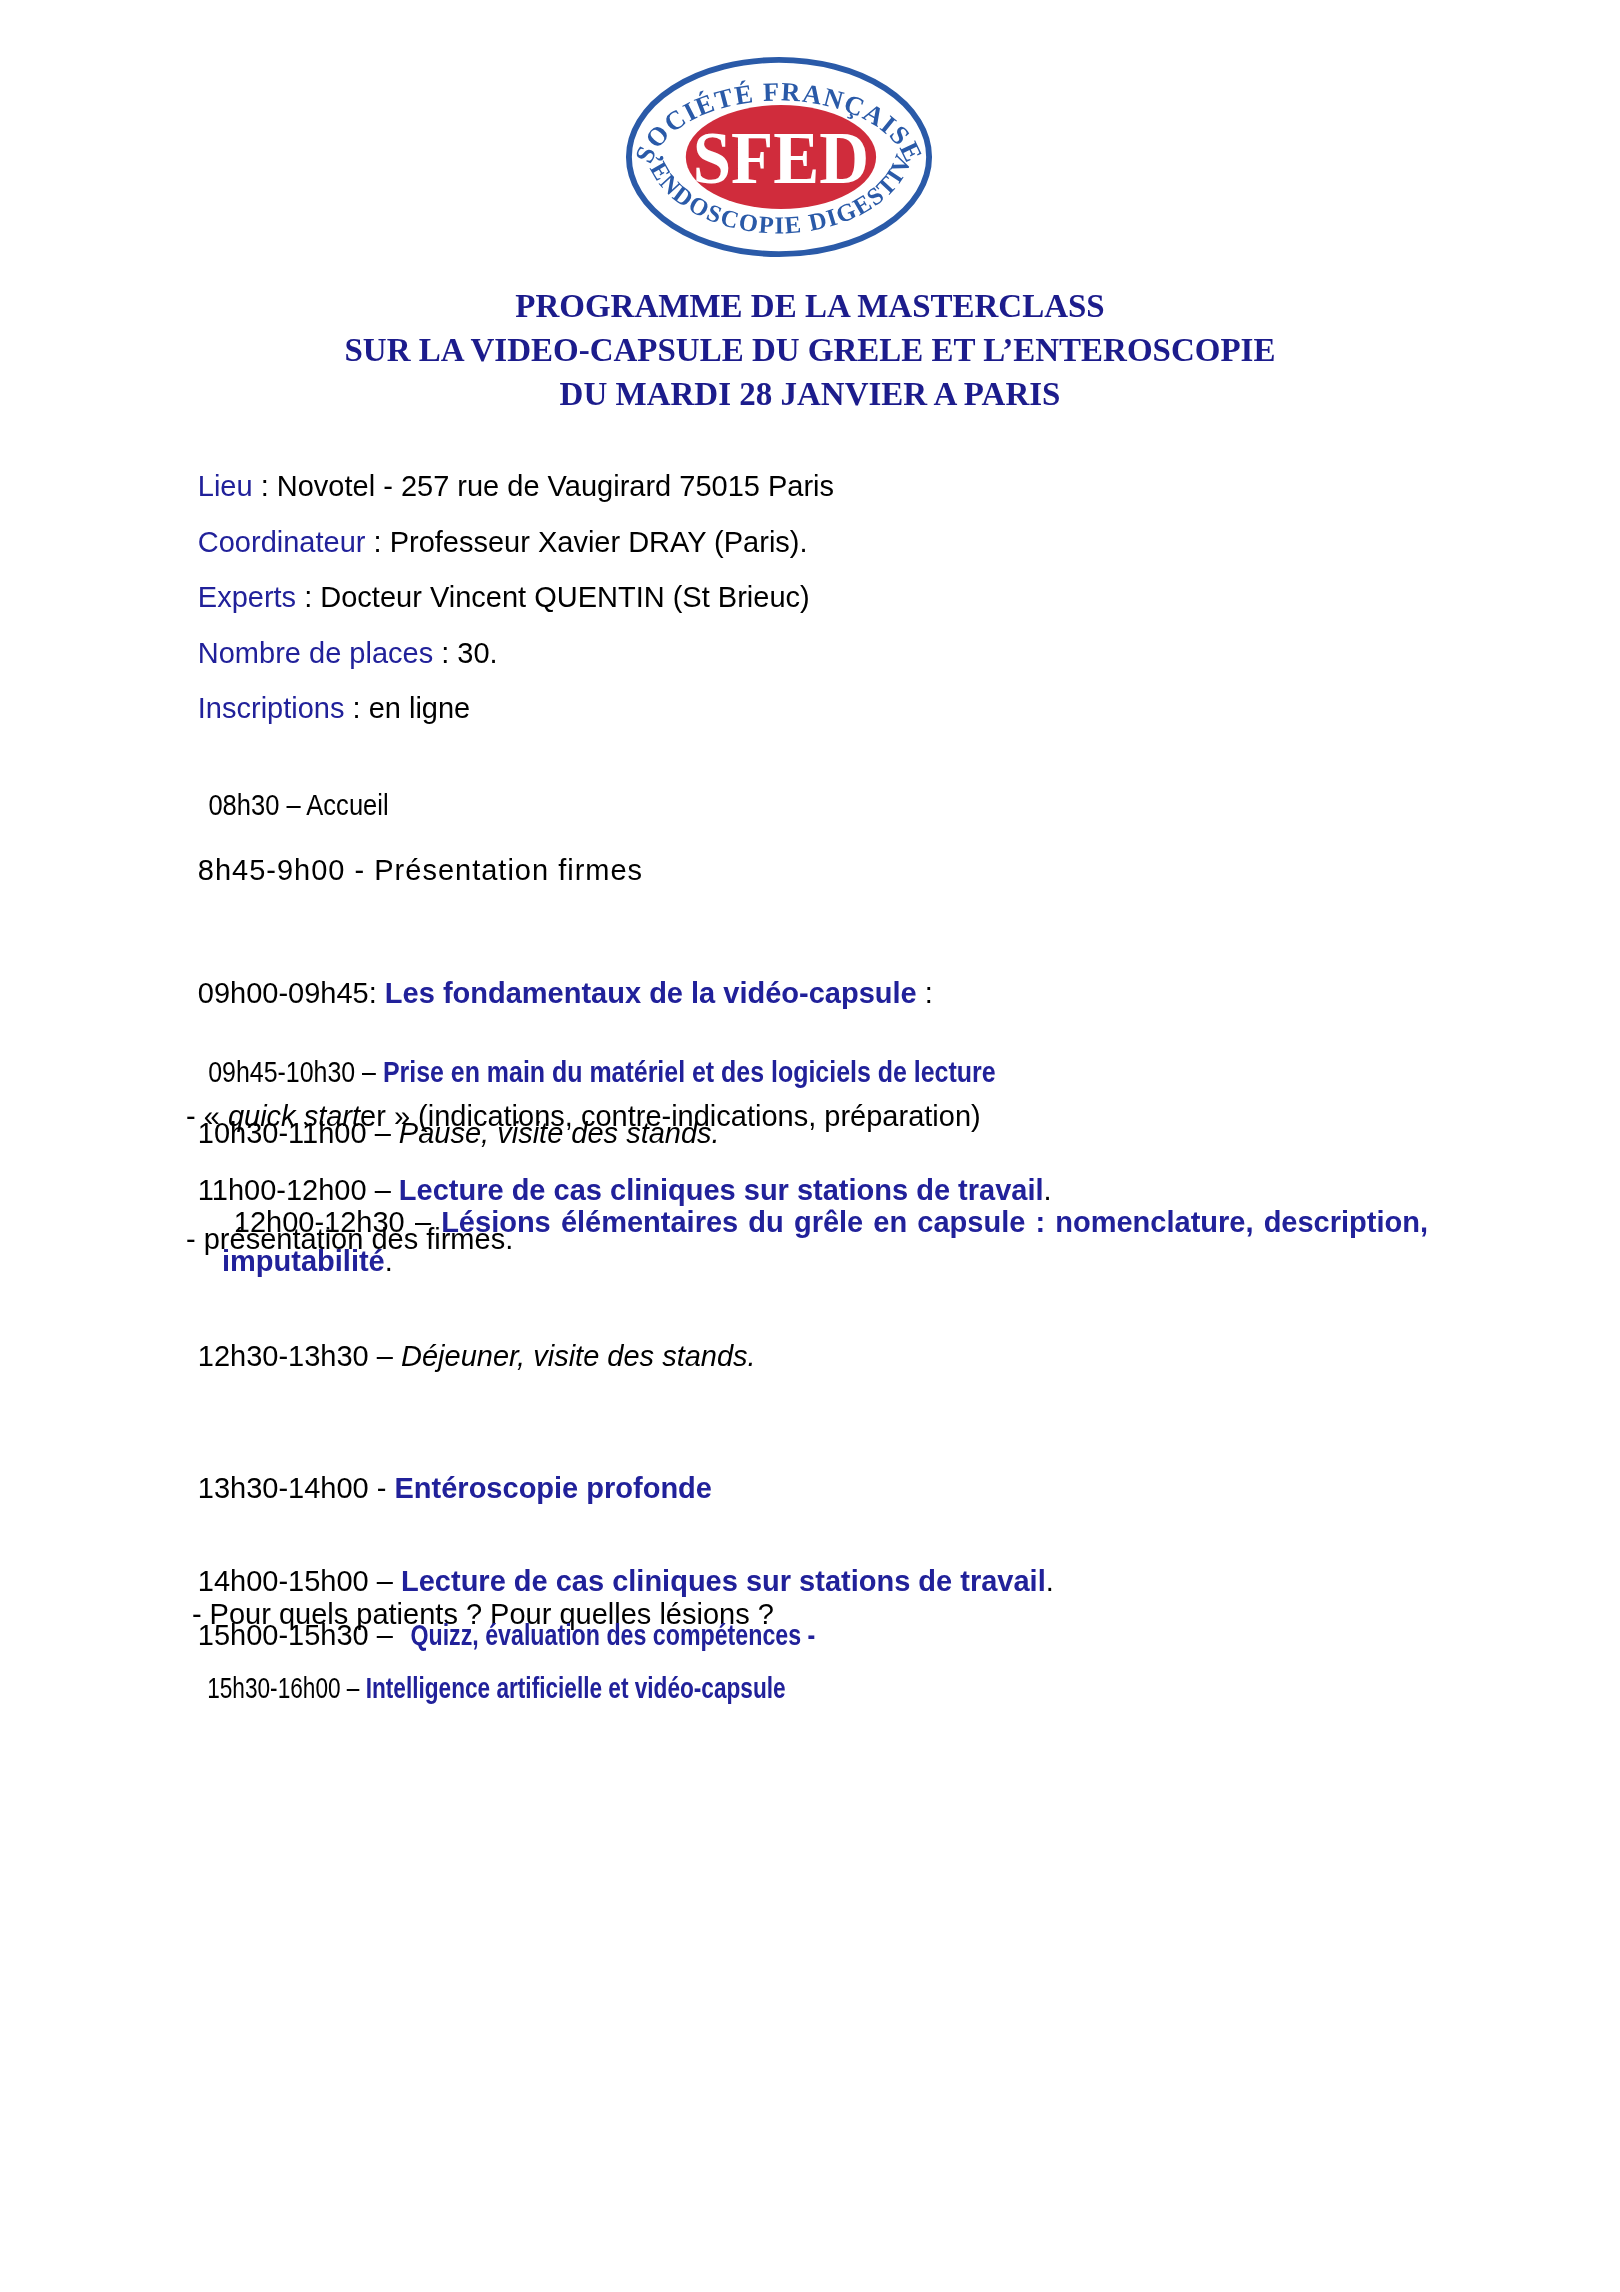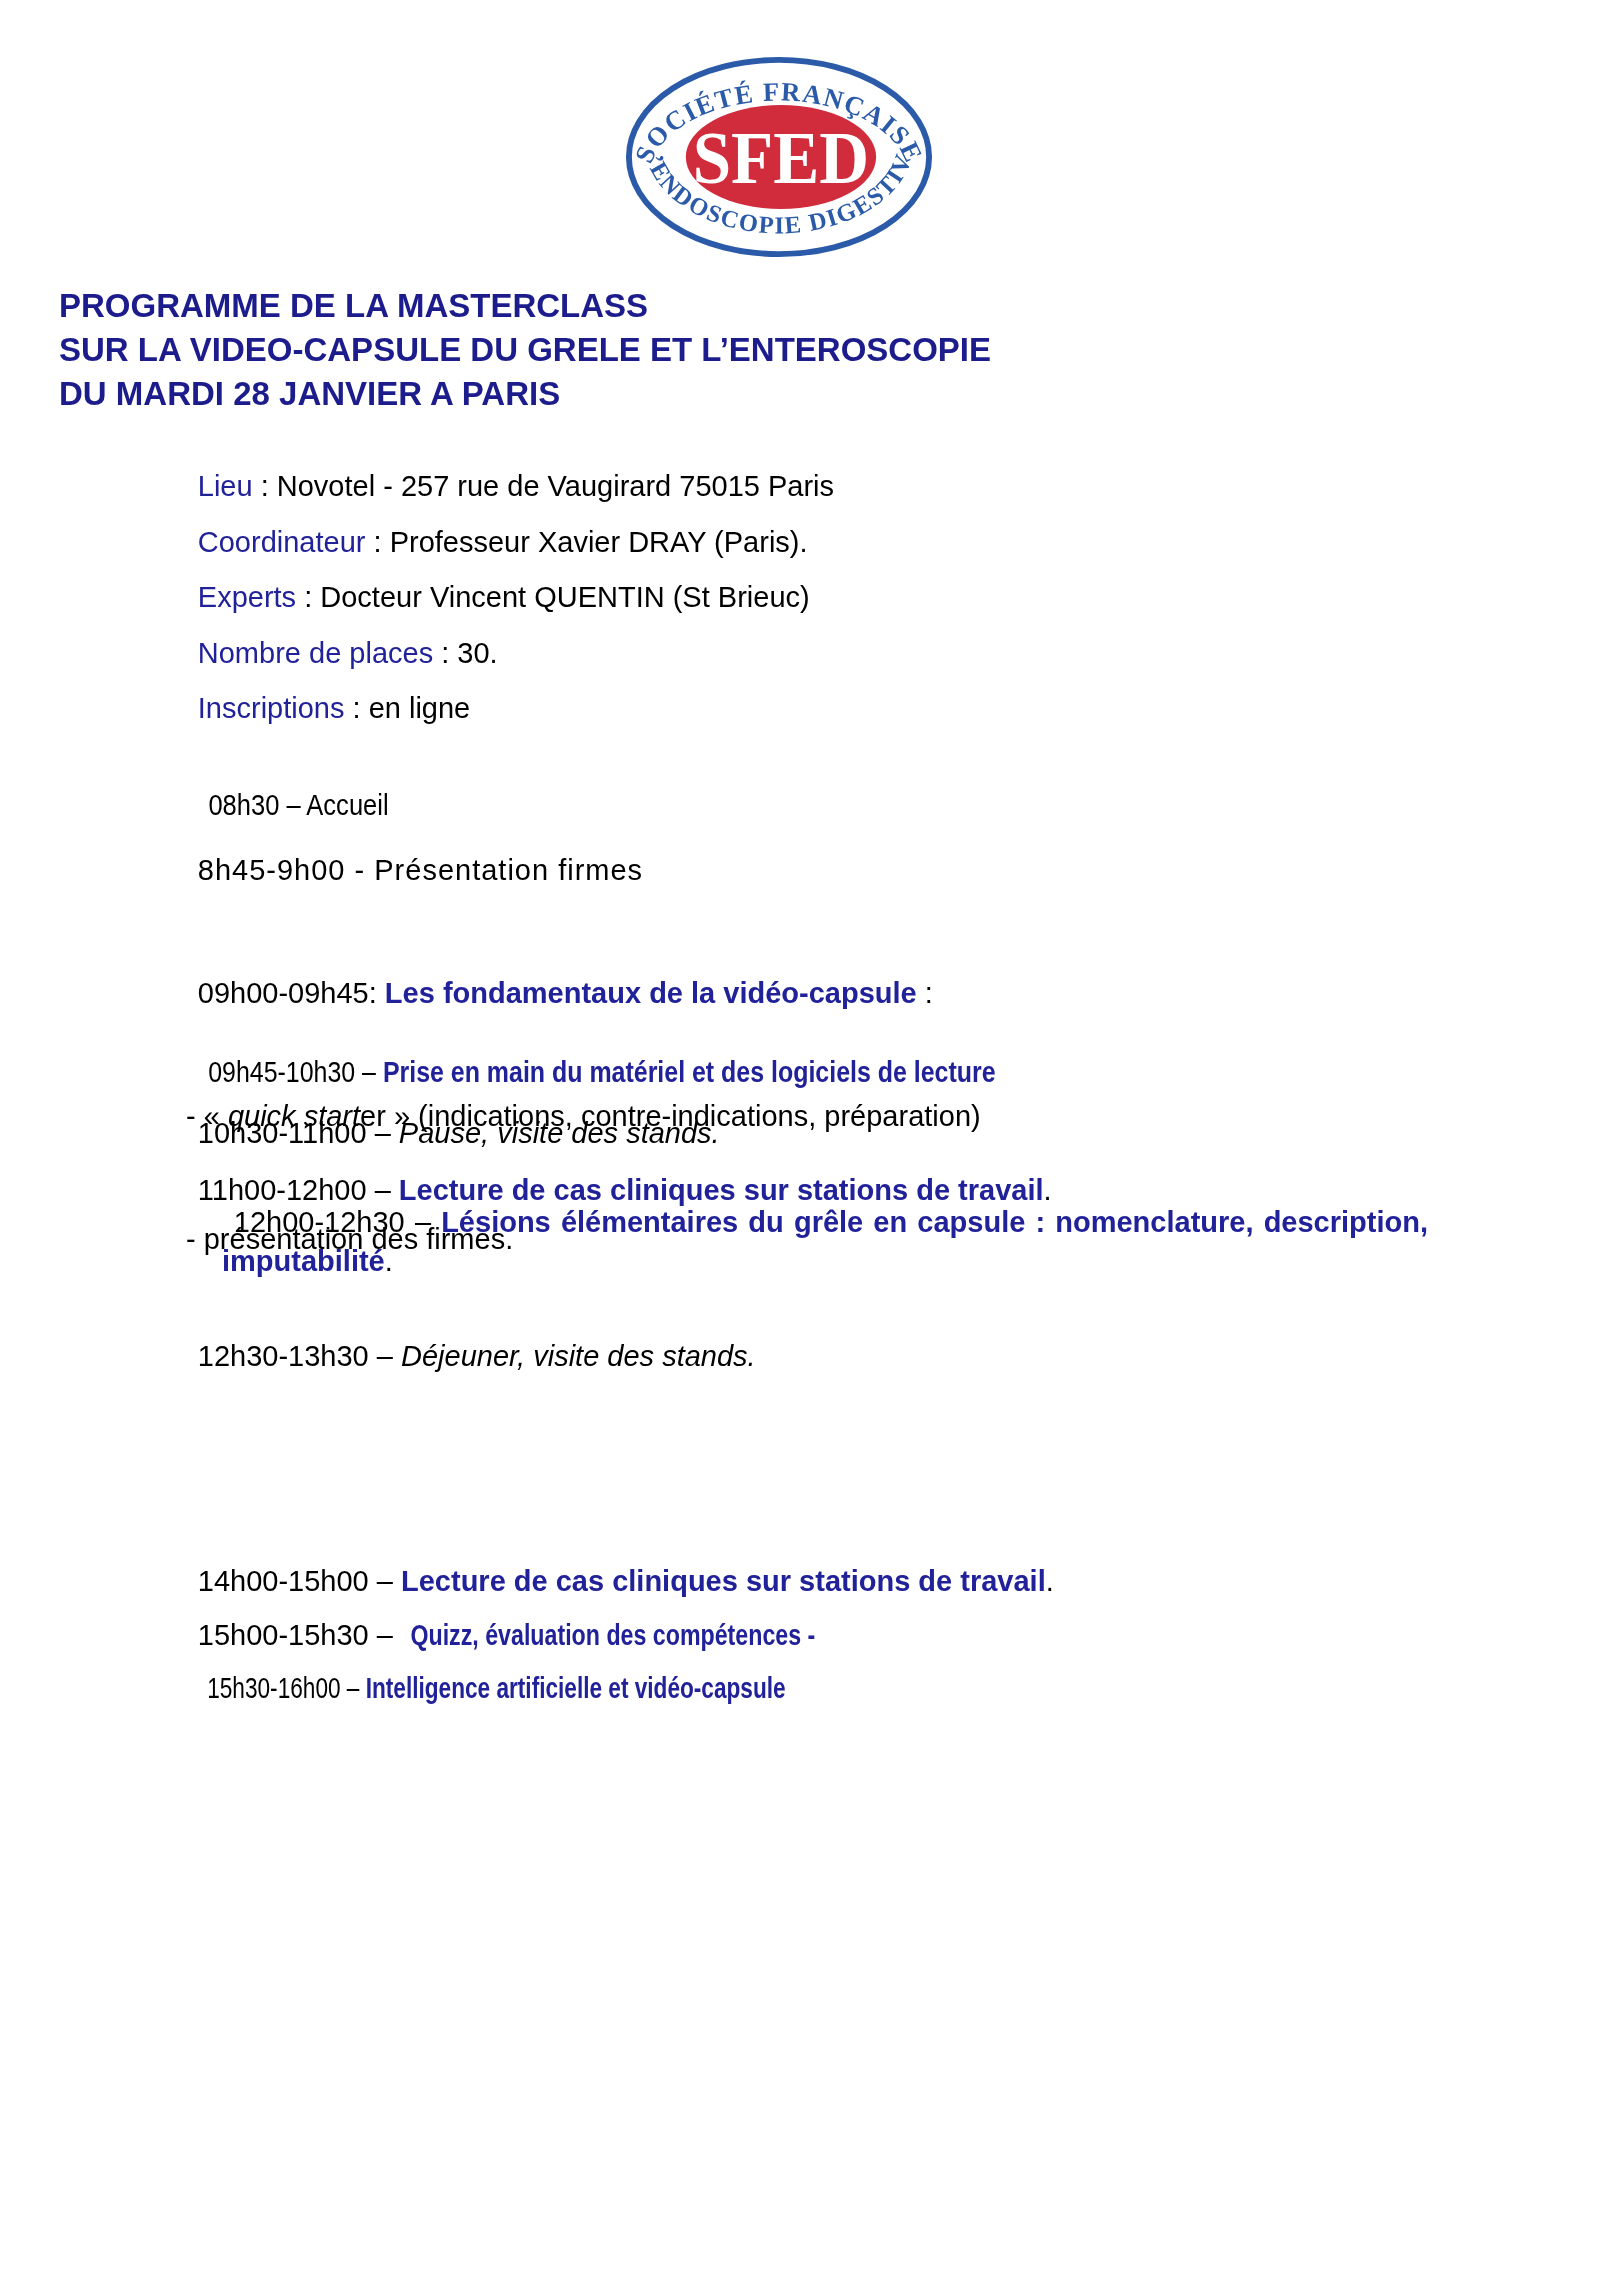--- a/index.html
+++ b/index.html
@@ -6,22 +6,22 @@
   .page{
     position:relative;width:1620px;height:2293px;background:#ffffff;
     font-family:"Liberation Sans",sans-serif;color:#000;overflow:hidden;
   }
   
   .logo{position:absolute;left:622px;top:54px;width:314px;height:206px;}
   .logo .arc{font-family:"Liberation Serif",serif;font-weight:bold;letter-spacing:1.5px;}
   .logo .acr{font-family:"Liberation Serif",serif;font-weight:bold;}
   
   .title{
-    position:absolute;left:59px;right:59px;top:284px;text-align:left;
-    font-size:33px;line-height:44px;font-weight:bold;color:var(--navy-dark,#1c1c8c);
+    position:absolute;left:59px;right:59px;top:284px;text-align:center;
+    font-size:33px;line-height:44px;font-weight:bold;color:var(--navy-dark,#1c1c8c);font-family:Liberation Serif, serif;
   }
   
   .line{
     position:absolute;left:186px;right:192px;
     font-size:29px;line-height:35px;white-space:pre;
   }
   .wrap{white-space:normal;}
   .ind{text-indent:11.8px;}
   .ind2{text-indent:5.9px;}
   .navy{color:var(--navy,#21219a);font-weight:bold;}
@@ -84,20 +84,24 @@
   <p class="line ind" style="top:1026px"><span class="cx cx86"><span class="blk">09h45-10h30</span><span class="blk"> – </span><span class="navy">Prise en main du matériel et des logiciels de lecture</span></span></p>
 
   <p class="line ind" style="top:1087px"><span class="blk">10h30-11h00</span><span class="blk"> – </span><span class="blk it">Pause, visite des stands.</span></p>
 
   <p class="line ind" style="top:1144px"><span class="blk">11h00-12h00</span><span class="blk"> – </span><span class="navy">Lecture de cas cliniques sur stations de travail</span><span class="blk">.</span></p>
 
   <div class="line wrap ind just" style="top:1203px"><span class="blk">12h00-12h30</span><span class="blk"> – </span><span class="navy">Lésions élémentaires du grêle en capsule : nomenclature, description, imputabilité</span><span class="blk">.</span></div>
 
   <p class="line ind" style="top:1310px"><span class="blk">12h30-13h30</span><span class="blk"> – </span><span class="blk it">Déjeuner, visite des stands.</span></p>
 
+  <div class="line lh43" style="top:1383px">
+    <div class="ind"><span class="blk">13h30-14h00</span><span class="blk"> - </span><span class="navy">Entéroscopie profonde</span></div>
+    <div class="ind2"><span class="blk">- Pour quels patients ? Pour quelles lésions ?</span></div>
+  </div>
 
 
   <p class="line ind" style="top:1535px"><span class="blk">14h00-15h00</span><span class="blk"> – </span><span class="navy">Lecture de cas cliniques sur stations de travail</span><span class="blk">.</span></p>
 
   <p class="line ind" style="top:1589px"><span class="blk">15h00-15h30</span><span class="blk"> – </span><span class="cx cx80"><span class="navy">Quizz, évaluation des compétences -</span></span></p>
 
   <p class="line ind" style="top:1642px"><span class="cx cx78"><span class="blk">15h30-16h00</span><span class="blk"> – </span><span class="navy">Intelligence artificielle et vidéo-capsule</span></span></p>
 
 </div>
 

